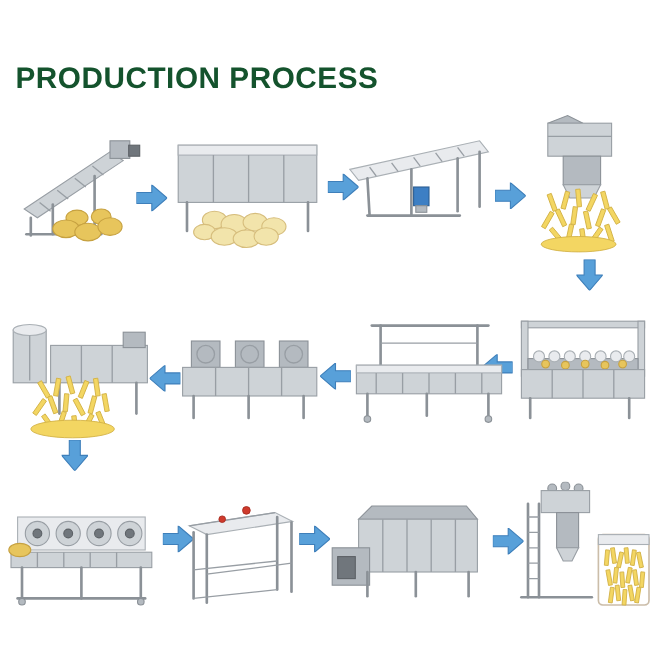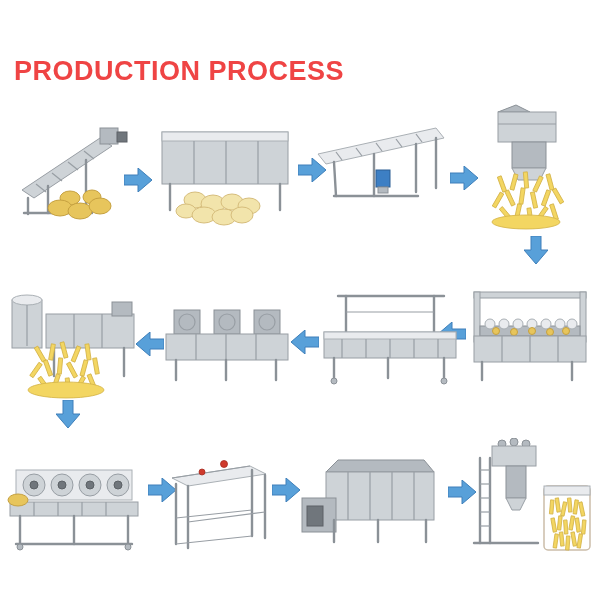--- a/index.html
+++ b/index.html
@@ -1,18 +1,18 @@
 <!DOCTYPE html>
 <html style="--arrow: #58a0d9;"><head>
 <meta charset="utf-8">
 <style>
   html,body{margin:0;padding:0;}
   body{width:600px;height:600px;background:#ffffff;font-family:"Liberation Sans",sans-serif;position:relative;overflow:hidden;}
   .canvas{position:absolute;left:0;top:0;width:600px;height:600px;background:#fff;}
-  .title{position:absolute;left:14px;top:56px;font-size:27px;font-weight:800;color:#ef4444;letter-spacing:.5px;margin:0;}
+  .title{position:absolute;left:14px;top:56px;font-size:27px;font-weight:800;color:#14532d;letter-spacing:.5px;margin:0;}
   .stage{position:absolute;}
   .arrow{position:absolute;}
   
   .m  {fill:#ced3d7;stroke:#989ea4;stroke-width:1;}
   .md {fill:#b4bac0;stroke:#8b9197;stroke-width:1;}
   .ml {fill:#e9ebee;stroke:#aab0b5;stroke-width:1;}
   .ln {stroke:#989ea4;stroke-width:1.2;fill:none;}
   .lg {stroke:#8b9197;stroke-width:2.4;fill:none;stroke-linecap:round;}
   .pot{fill:#e7c55c;stroke:#c6a140;stroke-width:1;}
   .potl{fill:#f2e4ab;stroke:#d6bd7c;stroke-width:1;}

